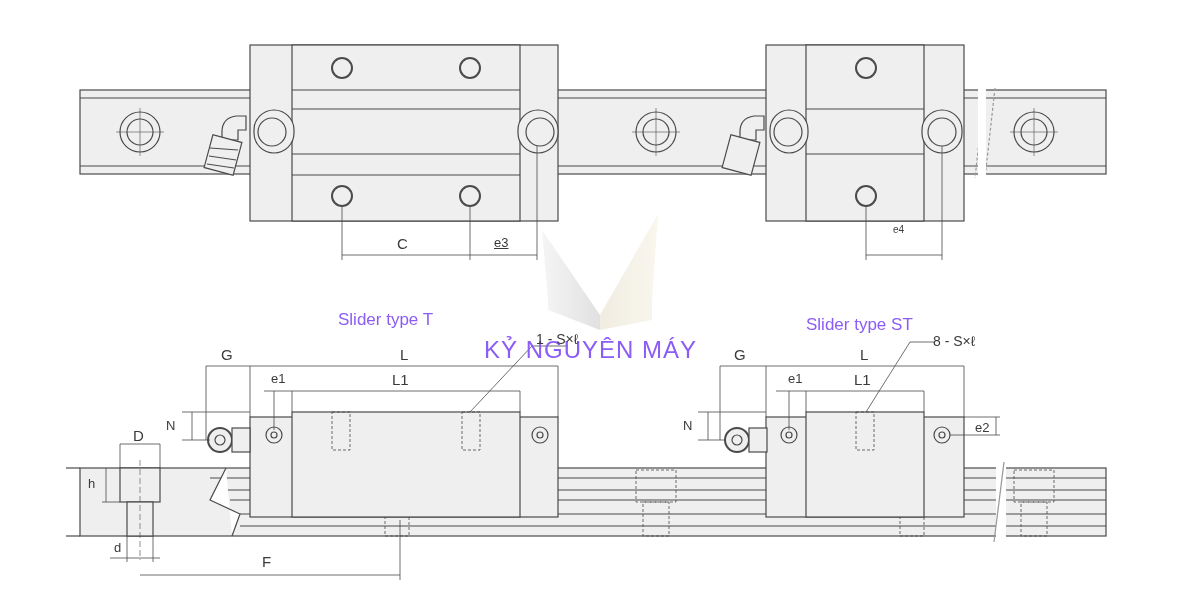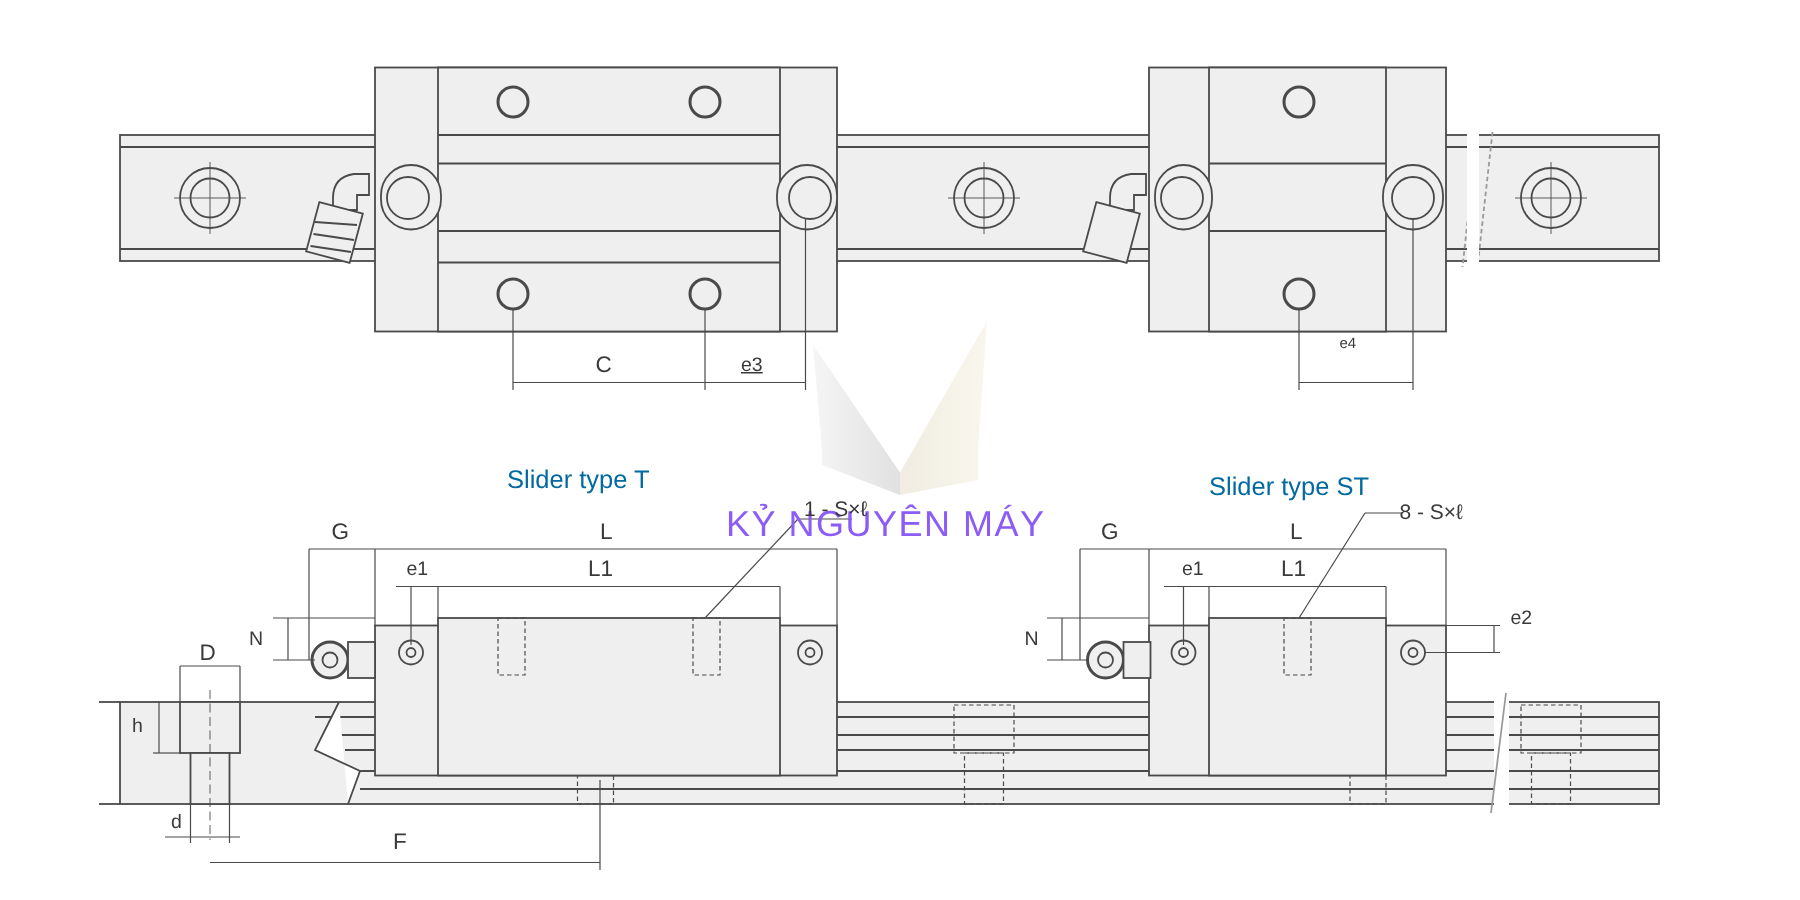--- a/index.html
+++ b/index.html
@@ -1,20 +1,20 @@
 <!DOCTYPE html>
 <html><head>
 <meta charset="utf-8">
 <style>
   html, body { margin:0; padding:0; }
   body { width:1200px; height:600px; background:#ffffff; position:relative; overflow:hidden;
          font-family:"Liberation Sans", sans-serif; }
   #canvas { position:absolute; left:0; top:0; width:1200px; height:600px; }
   .lbl { position:absolute; font-family:"Liberation Sans", sans-serif; font-size:15px; color:#3a3a3a; white-space:nowrap; }
-  .red { color:#0369a1; font-size:17px; }
+  .red { color:#8b5cf6; font-size:17px; }
   .wm-text { position:absolute; font-family:"Liberation Sans", sans-serif; font-size:24px; color:#8b5cf6; letter-spacing:1px; white-space:nowrap; }
 </style>
 </head>
 <body>
 
 <svg id="canvas" viewBox="0 0 1200 600" xmlns="http://www.w3.org/2000/svg">
   <defs>
     <linearGradient id="mgL" x1="0" x2="1">
         <stop offset="0" stop-color="#f4f4f4"></stop>
         <stop offset="1" stop-color="#dcdcdc"></stop>
@@ -230,13 +230,13 @@
 <div class="lbl" style="left:114px;top:540px;font-size:13px;">d</div>
 <div class="lbl" style="left:262px;top:553px;">F</div>
 
 <div class="lbl red" style="left:806px;top:315px;">Slider type ST</div>
 <div class="lbl" style="left:933px;top:333px;font-size:14px;">8 - S×ℓ</div>
 <div class="lbl" style="left:734px;top:346px;">G</div>
 <div class="lbl" style="left:860px;top:346px;">L</div>
 <div class="lbl" style="left:788px;top:371px;font-size:13px;">e1</div>
 <div class="lbl" style="left:854px;top:371px;">L1</div>
 <div class="lbl" style="left:683px;top:418px;font-size:13px;">N</div>
-<div class="lbl" style="left:975px;top:404px;font-size:13px;margin-left:32px;">e2</div>
+<div class="lbl" style="left:975px;top:420px;font-size:13px;">e2</div>
 
 </body></html>

